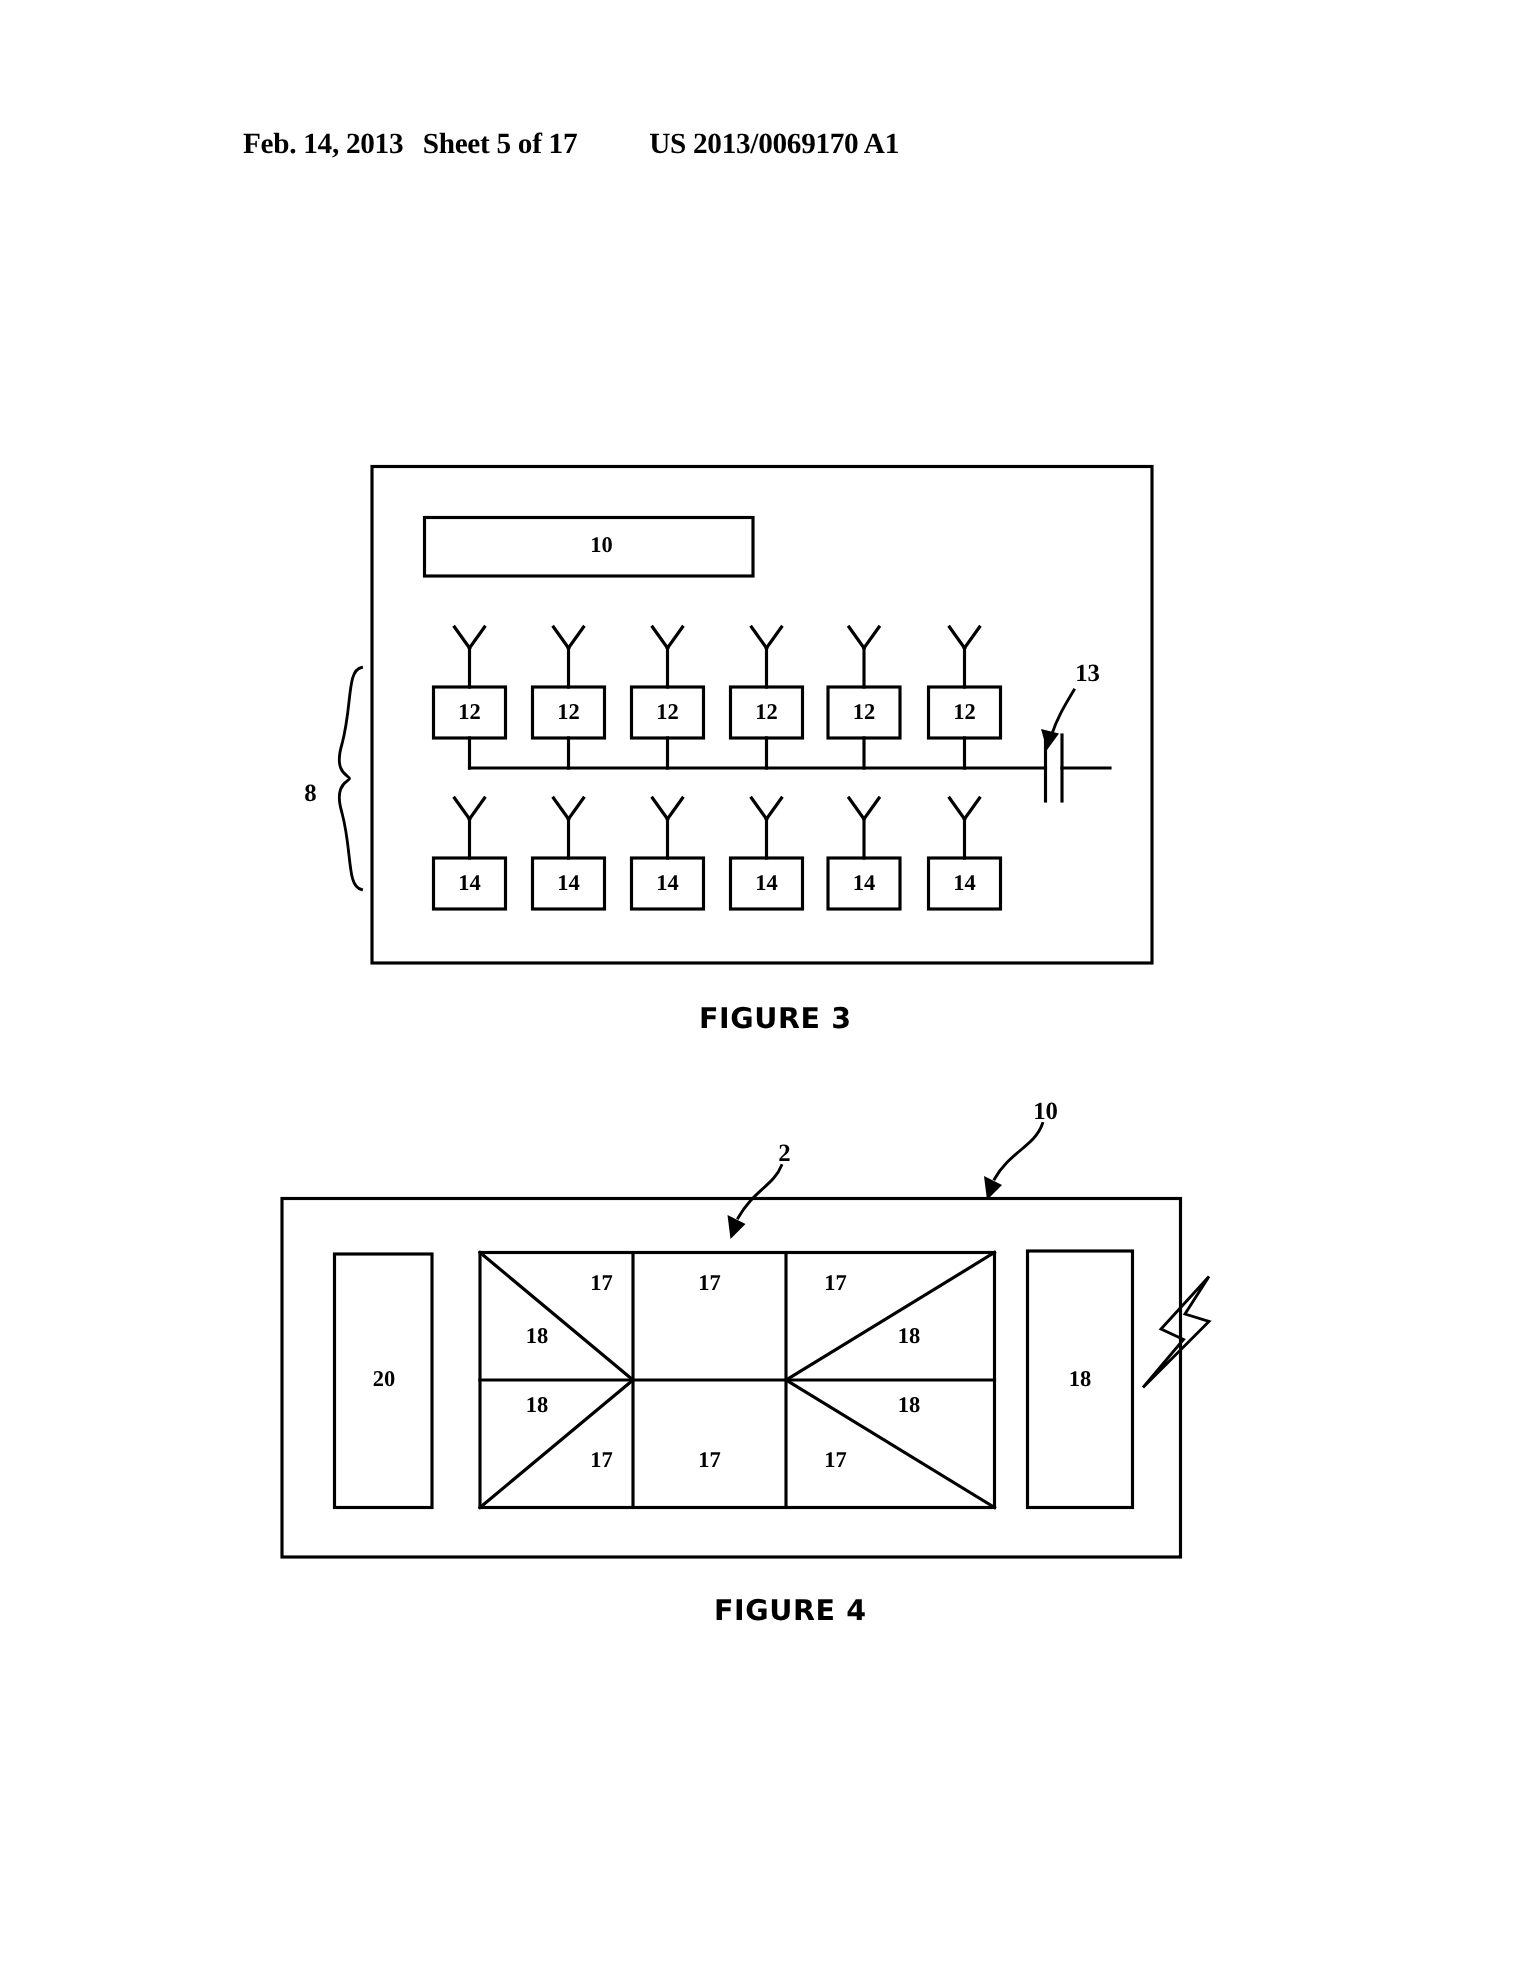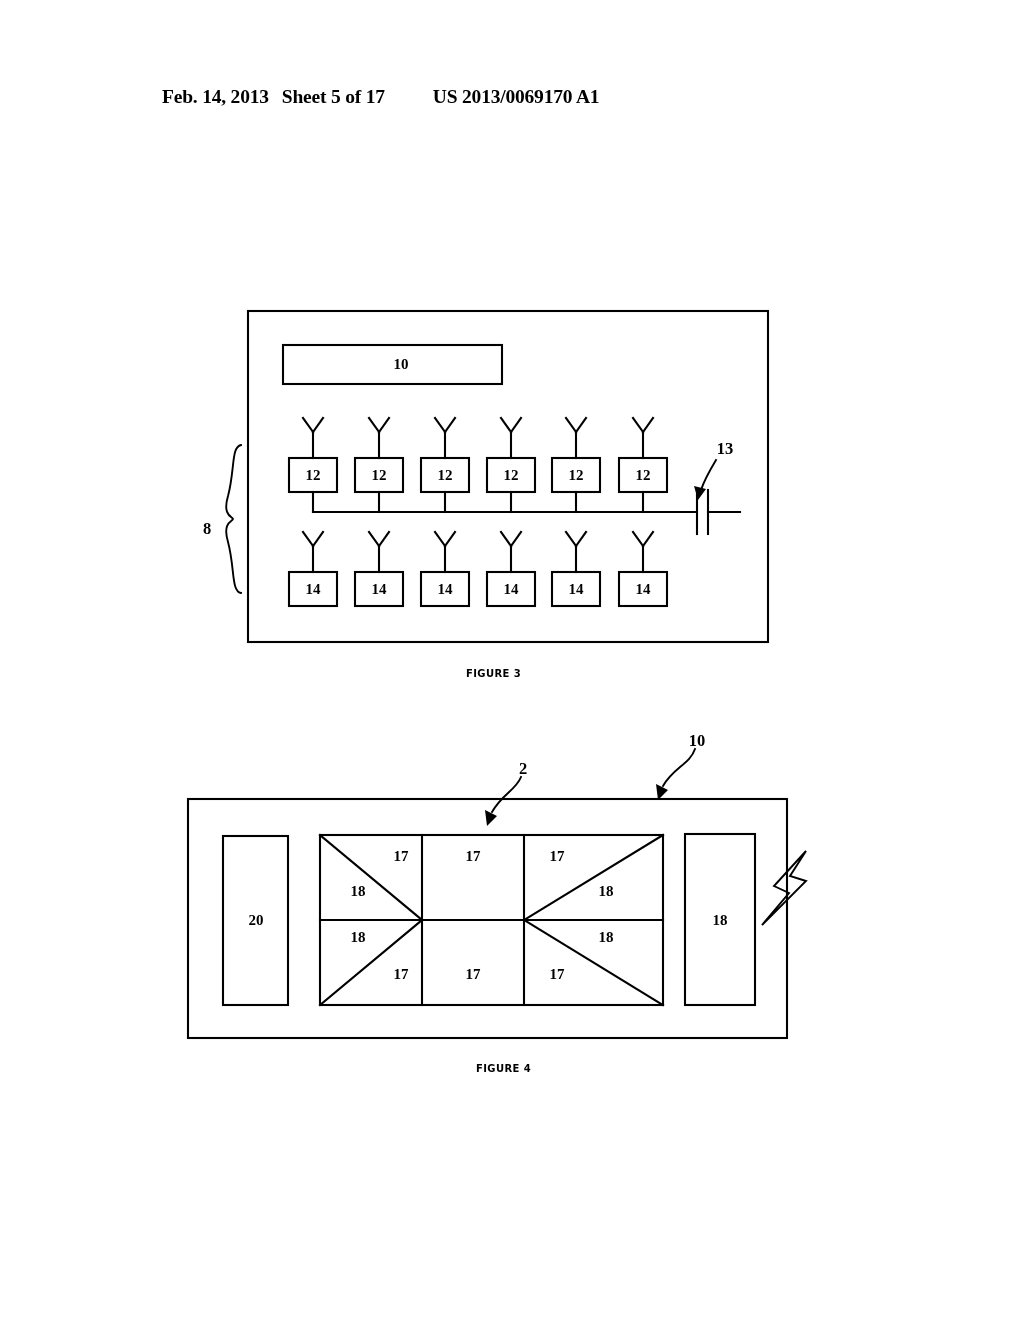--- a/index.html
+++ b/index.html
@@ -48,21 +48,21 @@
   .fig-svg {
     position: absolute;
     left: 0;
     top: 0;
   }
 
   .caption {
     position: absolute;
     font-family: "DejaVu Sans", sans-serif;
     font-weight: bold;
-    font-size: 10px;
+    font-size: 19px;
     letter-spacing: 0.4px;
     color: #000;
     white-space: nowrap;
   }
   #caption-fig3 { left: 466px; top: 668px; }
   #caption-fig4 { left: 476px; top: 1063px; }
 
   
   .ref {
     position: absolute;

